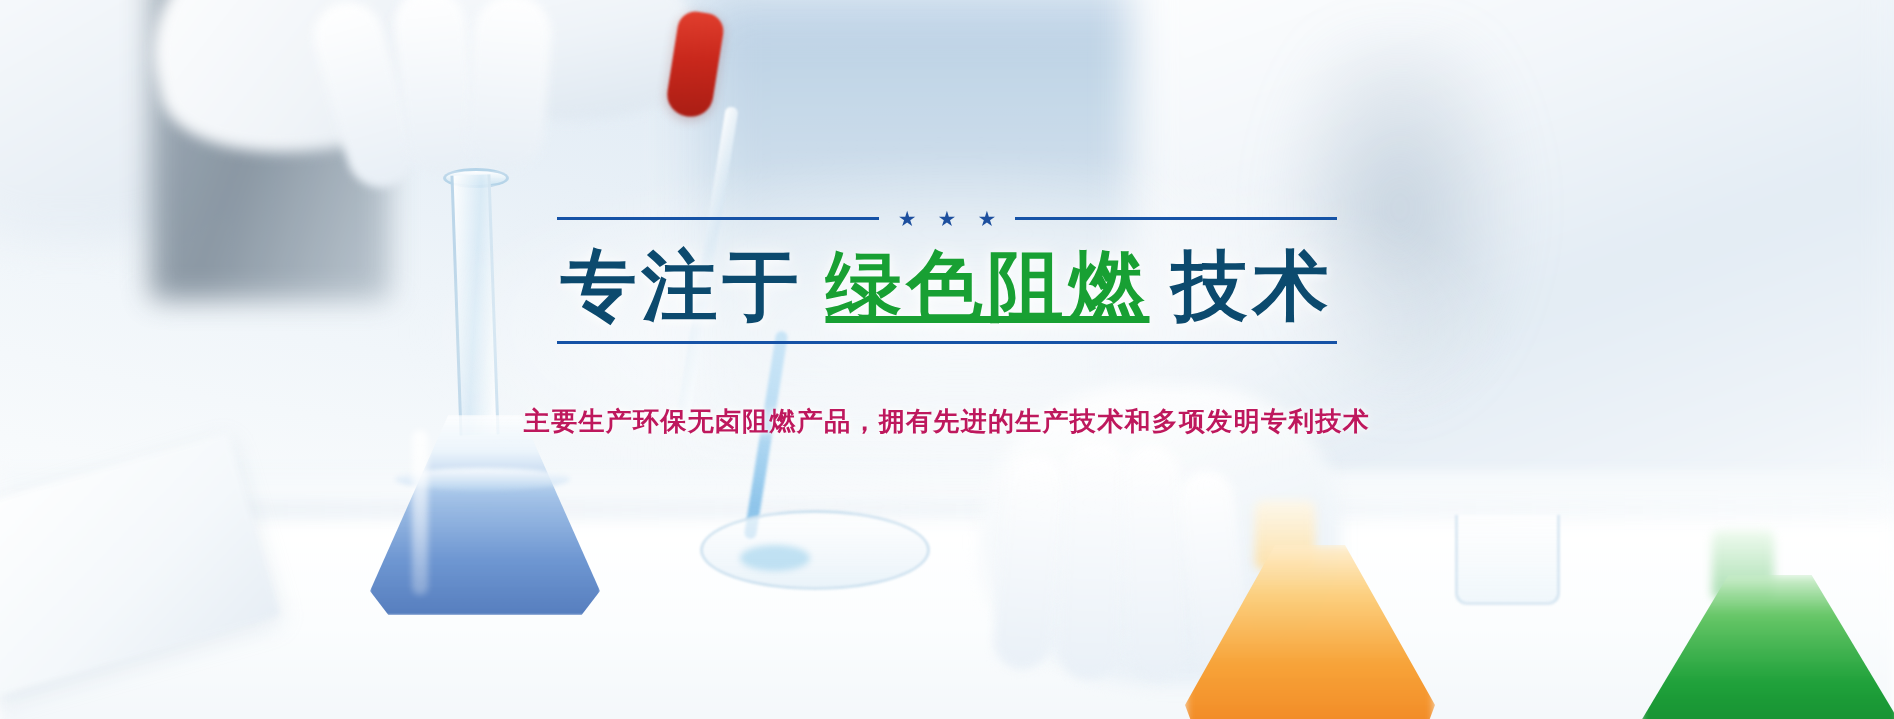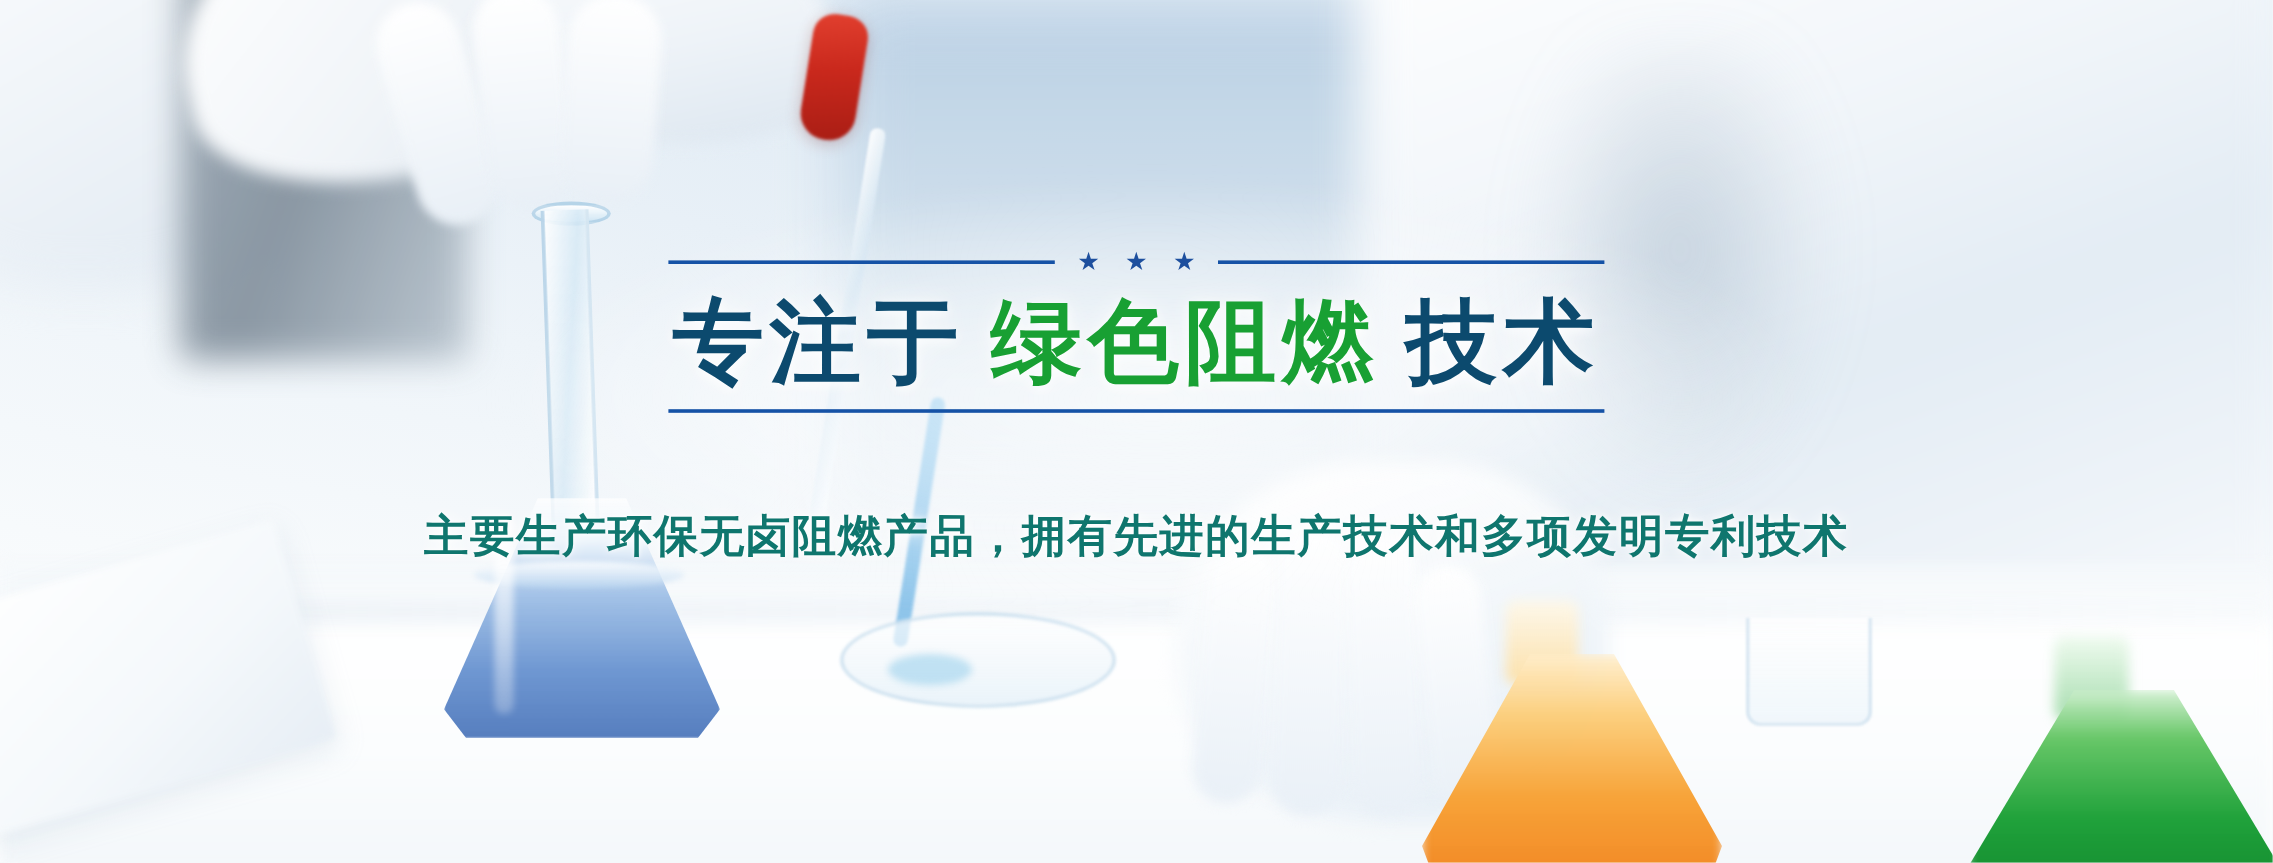--- a/index.html
+++ b/index.html
@@ -270,45 +270,45 @@
   .headline {
     margin-top:16px;
     font-size:76px;
     font-weight:bold;
     letter-spacing:5px;
     line-height:1.08;
     white-space:nowrap;
     text-shadow:0 2px 10px rgba(255,255,255,.85), 0 0 22px rgba(255,255,255,.7);
   }
   .h-blue  { color:#0c4a6e; }
-  .h-green { color:#18a033; }
+  .h-green { color:#18a033;text-decoration:underline; }
   .h-gap   { display:inline-block; width:22px; }
 
   .rule-bottom {
     width:780px; height:3px;
     background:#1552a6;
     margin-top:14px;
   }
 
   .subtitle {
     margin-top:22px;
     font-size:29.5px;
     font-weight:bold;
     letter-spacing:.6px;
     color:#1d52a5;
     white-space:nowrap;
     text-shadow:0 1px 7px rgba(255,255,255,.8);
   }
 
   .description {
-    margin-top:78px;
-    font-size:37px;
+    margin-top:60px;
+    font-size:26px;
     font-weight:bold;
     letter-spacing:1.3px;
-    color:#0f766e;
+    color:#be185d;
     white-space:nowrap;
     text-shadow:0 0 12px rgba(255,255,255,.95), 0 0 4px rgba(255,255,255,1);
   }
 </style>
 </head>
 <body>
 
 <div id="banner">
 
   <div class="bg-layer bg-base"></div>

